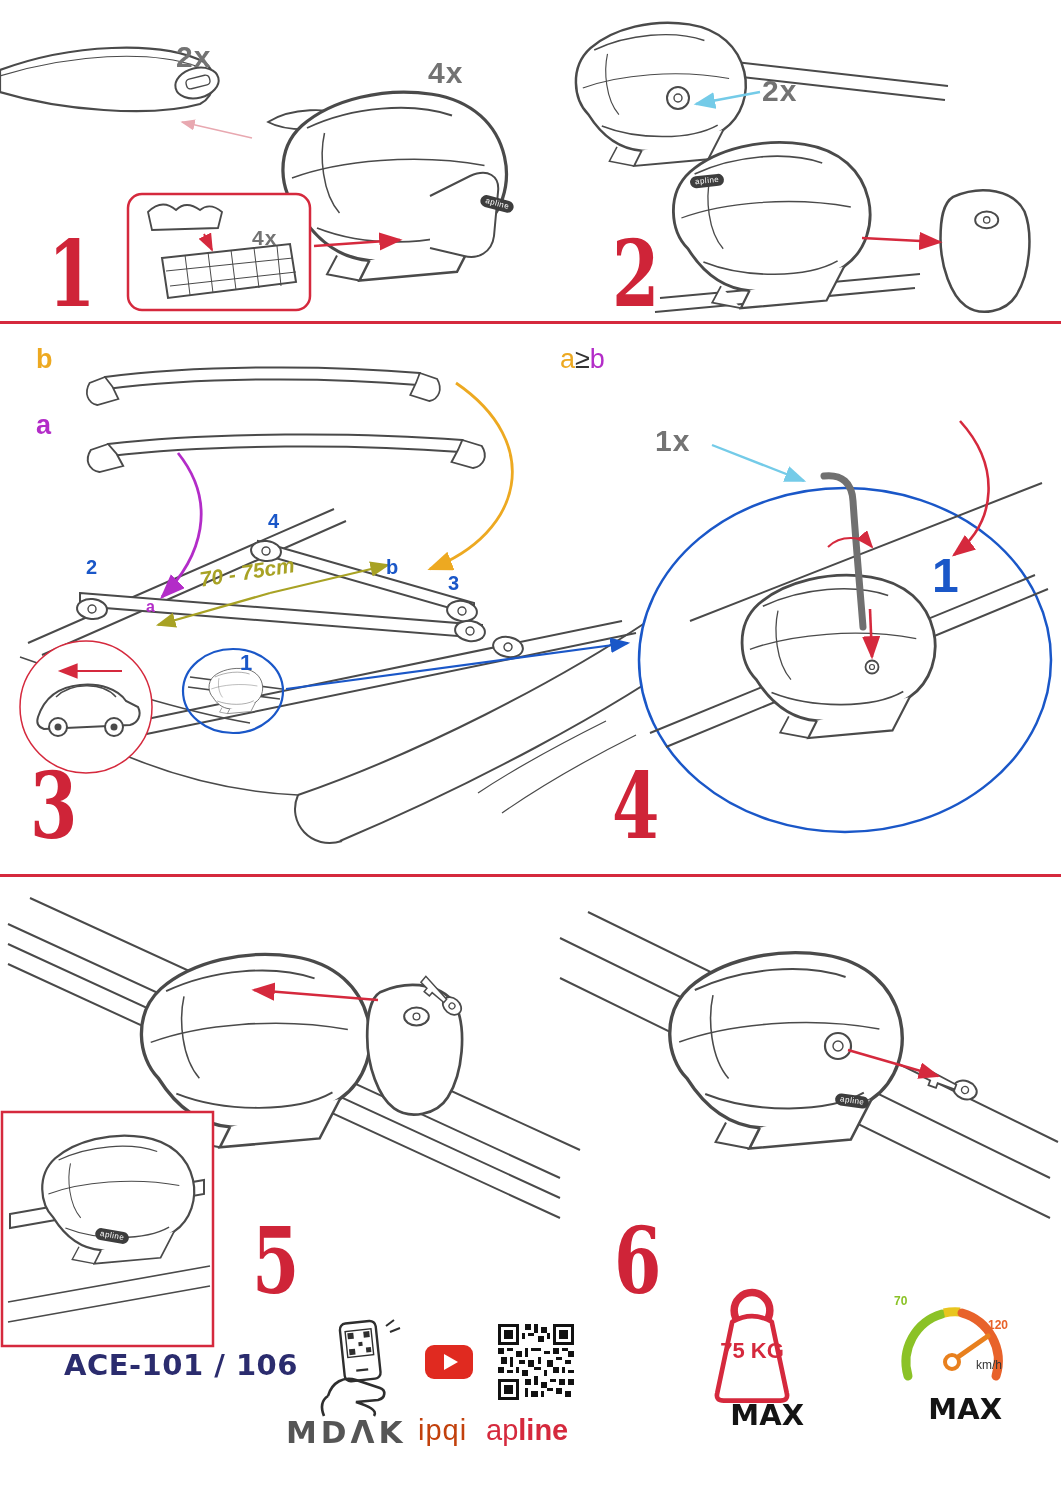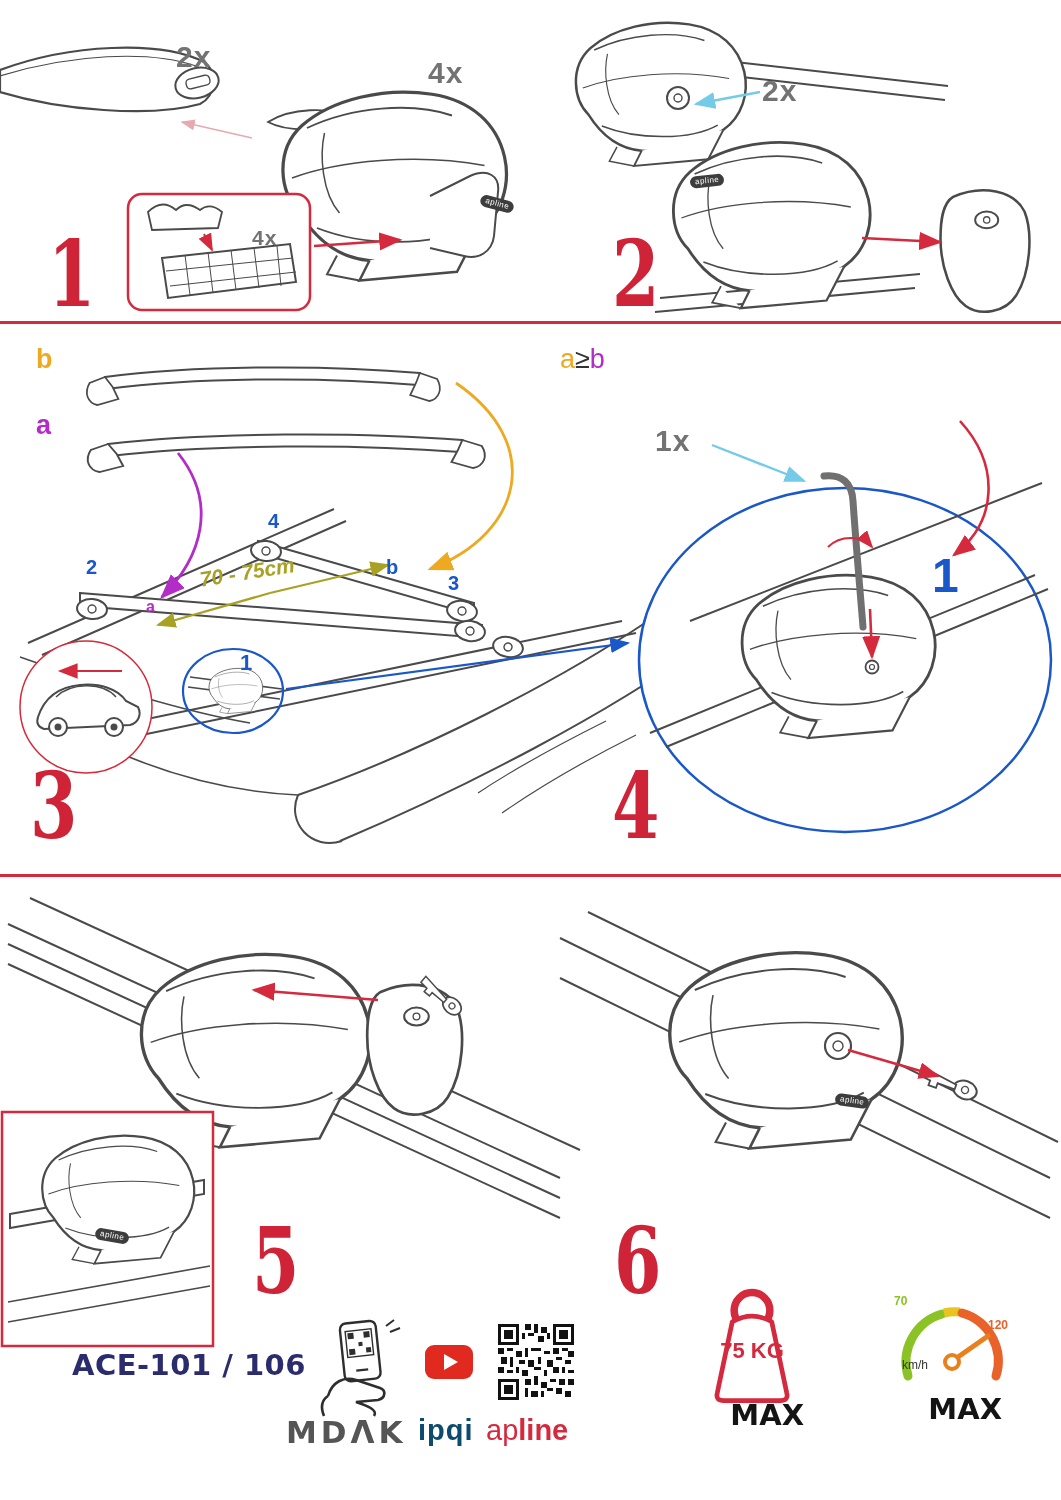--- a/index.html
+++ b/index.html
@@ -25,28 +25,28 @@
   .cond .c-op{color:#333}
   .cond .c-b{color:#b32cc8}
   .seq{position:absolute;color:#1a57c8;font-size:42px;font-weight:700;letter-spacing:1px}
   .bignum{position:absolute;color:#1a57c8;font-size:48px;font-weight:700}
   .apbadge{position:absolute;background:#3d3d3d;color:#fff;font-size:8px;line-height:1;
            padding:2px 5px;border-radius:6px;letter-spacing:.5px}
   .model{position:absolute;color:#2b2c6e;font-size:29px;font-weight:700;font-family:"DejaVu Sans",sans-serif;letter-spacing:.5px}
   .brand{position:absolute;font-size:27px;font-weight:700;font-family:"DejaVu Sans Mono",monospace;color:#171717}
   .brand .part{color:#d5293d}
   .mdak{position:absolute;color:#555;font-size:31px;font-weight:700;letter-spacing:4px;font-family:"DejaVu Sans",sans-serif}
-  .ipqi{position:absolute;color:#0c4a6e;font-size:29px;font-weight:700;letter-spacing:1px}
+  .ipqi{position:absolute;color:#c2410c;font-size:29px;font-weight:400;letter-spacing:1px}
   .apline{position:absolute;font-size:29px;color:#d5293d;font-weight:400}
   .apline .bold{font-weight:800}
   .wval{position:absolute;color:#d5293d;font-weight:700;font-size:22px;text-align:center}
   .maxlab{position:absolute;color:#141414;font-weight:700;font-size:29px;text-align:right;font-family:"DejaVu Sans",sans-serif}
   .sp60{position:absolute;color:#8bc226;font-size:12px;font-weight:700}
   .sp120{position:absolute;color:#e8622a;font-size:12px;font-weight:700}
-  .kmh{position:absolute;color:#333;font-size:12px;text-align:left}
+  .kmh{position:absolute;color:#333;font-size:12px;text-align:right}
 </style>
 </head>
 <body>
 
 <div id="page">
 
   <svg class="layer" style="top:0" width="1061" height="322" viewBox="0 0 1061 322">
     <defs>
       <marker id="mr1" markerWidth="10" markerHeight="8" refX="8" refY="3.5" orient="auto">
         <path d="M0,0 L9,3.5 L0,7 Z" fill="#d5293d"></path>
@@ -269,21 +269,21 @@
       <use href="#key" transform="translate(965,212) rotate(20)"></use>
       <path d="M848,172 L938,198" stroke="#d5293d" stroke-width="2.4" fill="none" marker-end="url(#mr3)"></path>
     </g>
   </svg>
 
   <span class="apbadge" style="left:95px;top:1230px;transform:rotate(10deg)">apline</span>
   <span class="apbadge" style="left:835px;top:1095px;transform:rotate(8deg)">apline</span>
   <div class="stepnum" style="left:252px;top:1215px">5</div>
   <div class="stepnum" style="left:614px;top:1215px">6</div>
 
-  <span class="model" style="left:72px;top:1348px">ACE-101 / 106</span>
+  <span class="model" style="left:64px;top:1348px">ACE-101 / 106</span>
 
   <svg class="abs" style="left:316px;top:1318px" width="92" height="100" viewBox="0 0 92 100">
     <g stroke="#2e2e2e" fill="#fff" stroke-width="2.4" transform="rotate(-6 46 50)">
       <rect x="28" y="4" width="36" height="58" rx="6"></rect>
       <rect x="33" y="12" width="26" height="26" stroke-width="1.4"></rect>
       <g fill="#2e2e2e" stroke="none">
         <rect x="35" y="14" width="6" height="6"></rect>
           <rect x="51" y="14" width="6" height="6"></rect>
         <rect x="35" y="30" width="6" height="6"></rect>
           <rect x="45" y="24" width="4" height="4"></rect>

